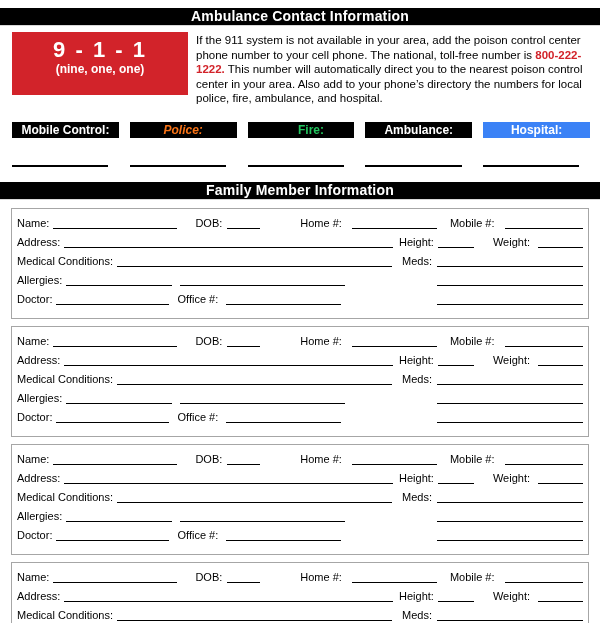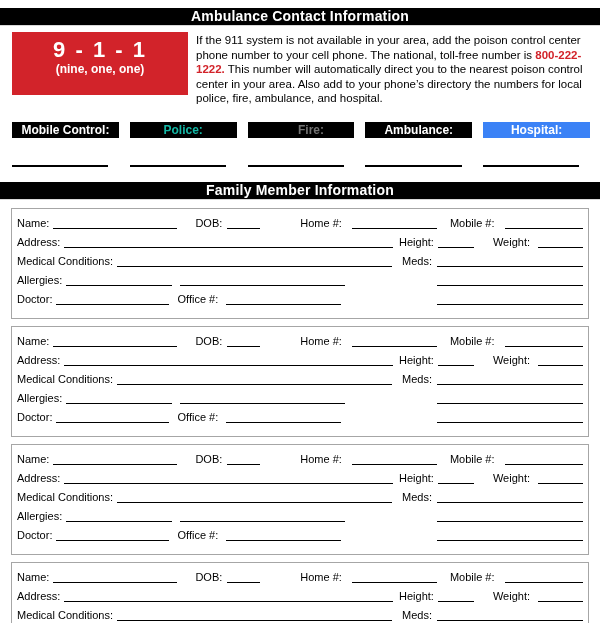--- a/index.html
+++ b/index.html
@@ -77,25 +77,25 @@
   </div>
   <div class="intro-text"><span>If the 911 system is not available in your area, add the poison control center phone number to your cell phone. The national, toll-free number is </span><span class="phone-number" style="color: rgb(210, 35, 42);">800-222-1222.</span><span> This number will automatically direct you to the nearest poison control center in your area. Also add to your phone’s directory the numbers for local police, fire, ambulance, and hospital.</span></div>
 </div>
 
 <div class="contacts">
   <div class="contact-col">
     <div class="contact-bar" style="background: rgb(0, 0, 0); color: rgb(255, 255, 255);">Mobile Control:</div>
     <div class="contact-line"></div>
   </div>
   <div class="contact-col">
-    <div class="contact-bar" style="background: rgb(0, 0, 0); color: #14b8a6;">Police:</div>
-    <div class="contact-line"></div>
-  </div>
-  <div class="contact-col">
-    <div class="contact-bar" style="background: rgb(0, 0, 0); color: #737373; padding-left: 20px;">Fire:</div>
+    <div class="contact-bar" style="background: rgb(0, 0, 0); color: #f97316; font-style: italic;">Police:</div>
+    <div class="contact-line"></div>
+  </div>
+  <div class="contact-col">
+    <div class="contact-bar" style="background: rgb(0, 0, 0); color: #22c55e; padding-left: 20px;">Fire:</div>
     <div class="contact-line"></div>
   </div>
   <div class="contact-col">
     <div class="contact-bar" style="background: rgb(0, 0, 0); color: rgb(255, 255, 255);">Ambulance:</div>
     <div class="contact-line"></div>
   </div>
   <div class="contact-col">
     <div class="contact-bar" style="background: #3b82f6; color: rgb(255, 255, 255);">Hospital:</div>
     <div class="contact-line"></div>
   </div>

